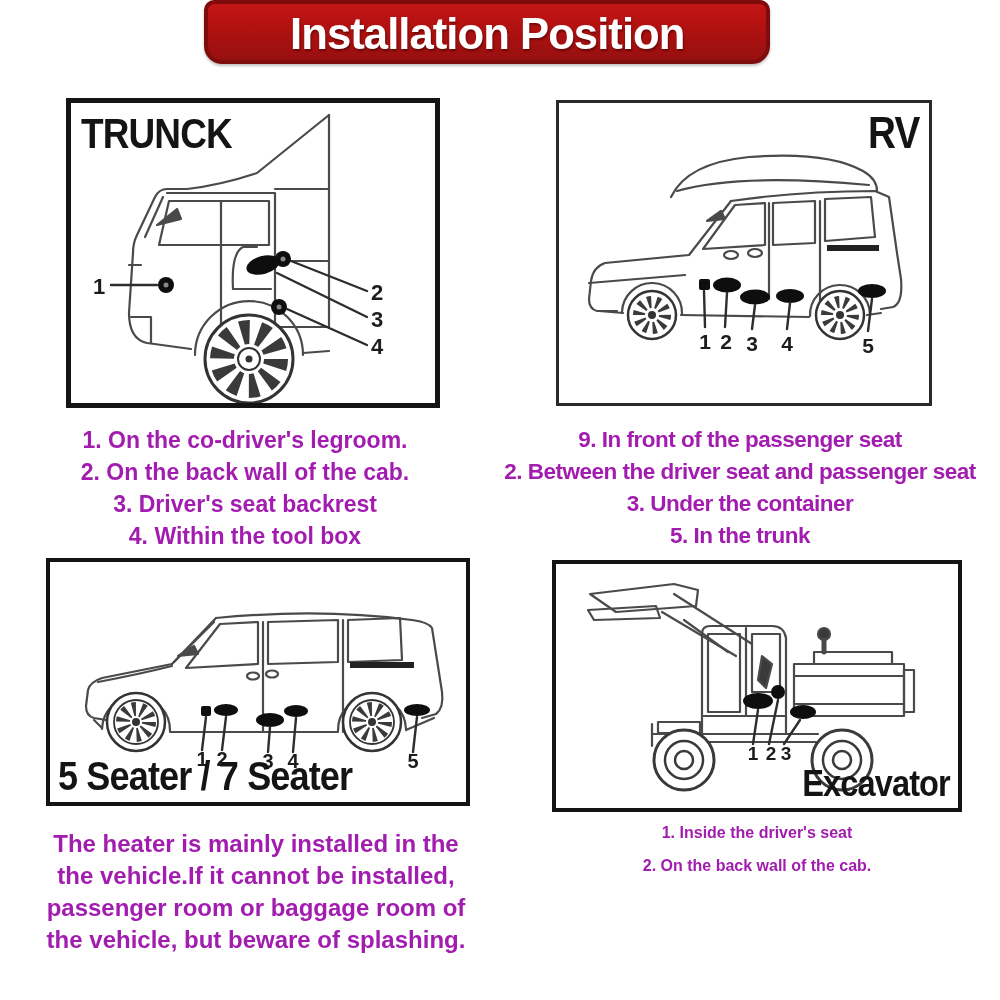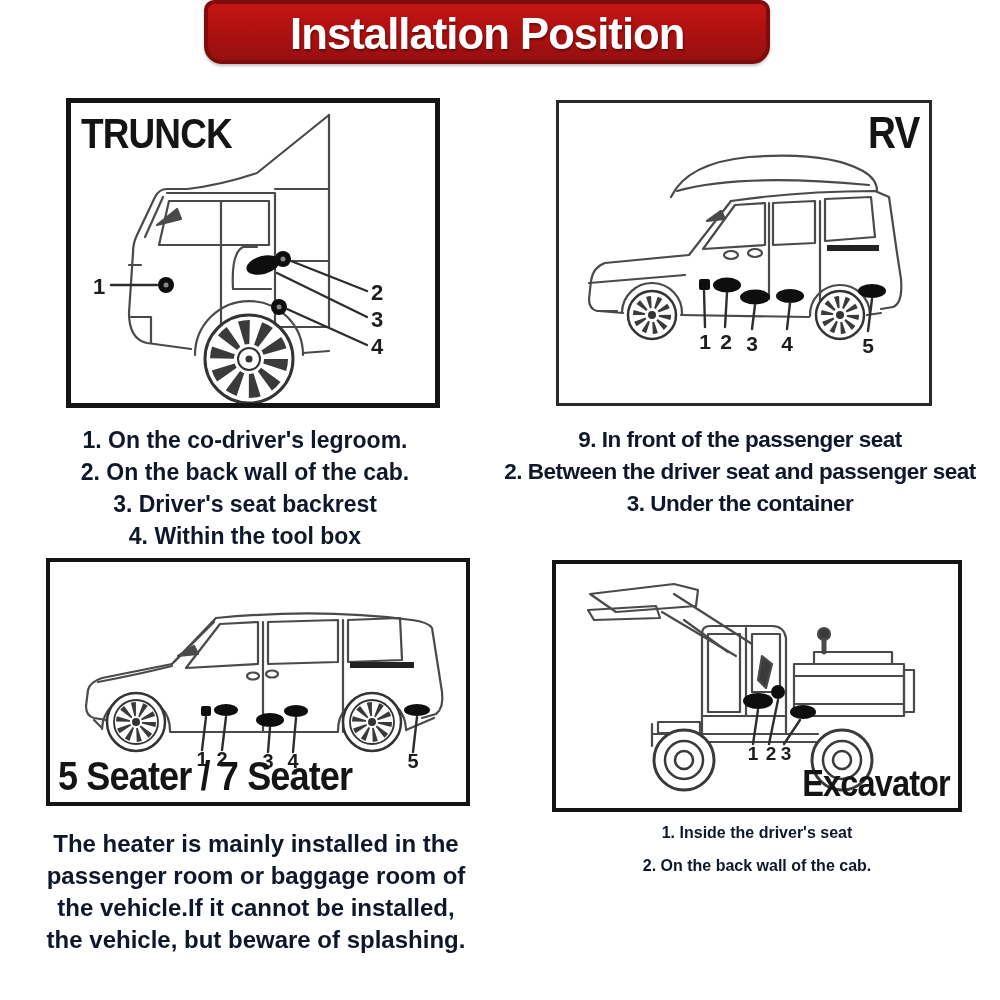--- a/index.html
+++ b/index.html
@@ -33,21 +33,21 @@
   .corner-label {
     position:absolute; color:#141414; font-weight:bold; letter-spacing:-1px;
     white-space:nowrap; transform:scaleX(0.88); line-height:1;
   }
   .label-truck    { left:10px;  top:10px;  font-size:42px; transform-origin:left top; }
   .label-rv       { right:10px; top:8px;   font-size:44px; transform-origin:right top; }
   .label-seater   { left:8px;   bottom:5px; font-size:41px; transform-origin:left bottom; }
   .label-excavator{ right:8px;  bottom:6px; font-size:37px; transform-origin:right bottom; }
 
   
-  .notes { position:absolute; text-align:center; color:#0f172a; font-weight:bold; }
+  .notes { position:absolute; text-align:center; color:#a21caf; font-weight:bold; }
   .notes-truck    { left:30px;  top:424px; width:430px; font-size:23px; line-height:32px; }
   .notes-rv       { left:482px; top:424px; width:516px; font-size:22.5px; line-height:32px; letter-spacing:-0.5px; }
   .notes-seater   { left:25px;  top:828px; width:462px; font-size:24px; line-height:32px; }
   .notes-excavator{ left:542px; top:816px; width:430px; font-size:16px; line-height:33px; }
 
   
   .sketch { stroke:#4a4a4a; stroke-width:2.2; fill:none; stroke-linecap:round; stroke-linejoin:round; }
   .leader { stroke:#2d2d2d; stroke-width:2.4; fill:none; stroke-linecap:round; }
   .mark   { fill:#0e0e0e; stroke:none; }
   .num    { font-family:"Liberation Sans", sans-serif; font-weight:bold; fill:#1c1c1c; }
@@ -173,20 +173,21 @@
         <text class="num" x="309" y="250" font-size="21" text-anchor="middle">5</text>
       </g>
     </svg>
     <div class="corner-label label-rv">RV</div>
   </section>
 
   <div class="notes notes-rv">
     <div>9. In front of the passenger seat</div>
     <div>2. Between the driver seat and passenger seat</div>
     <div>3. Under the container</div>
+    <div>5. In the trunk</div>
   </div>
 
   <section class="panel panel-seater">
     <svg viewBox="0 0 416 240" width="416" height="240">
       <g class="sketch">
         <path d="M166,56 Q270,46 362,58"></path>
         <path d="M166,56 L122,102"></path>
         <path d="M164,60 L124,100"></path>
         <path d="M122,102 L52,116 Q40,120 38,128 L36,144 Q36,154 44,156 L56,158"></path>
         <path d="M48,120 Q90,112 122,104"></path>
@@ -236,22 +237,22 @@
         <text class="num" x="218" y="206" font-size="20" text-anchor="middle">3</text>
         <text class="num" x="243" y="206" font-size="20" text-anchor="middle">4</text>
         <text class="num" x="363" y="206" font-size="20" text-anchor="middle">5</text>
       </g>
     </svg>
     <div class="corner-label label-seater">5 Seater / 7 Seater</div>
   </section>
 
   <div class="notes notes-seater">
     <div>The heater is mainly installed in the</div>
+    <div>the vehicle.If it cannot be installed,</div>
     <div>passenger room or baggage room of</div>
-    <div>the vehicle.If it cannot be installed,</div>
     <div>the vehicle, but beware of splashing.</div>
   </div>
 
   <section class="panel panel-excavator">
     <svg viewBox="0 0 402 244" width="402" height="244">
       <g class="sketch">
 
         <path d="M34,30 L118,20 L142,26 L140,42 L60,48 Z"></path>
         <path d="M32,46 L100,42 L104,54 L38,56 Z"></path>
 

